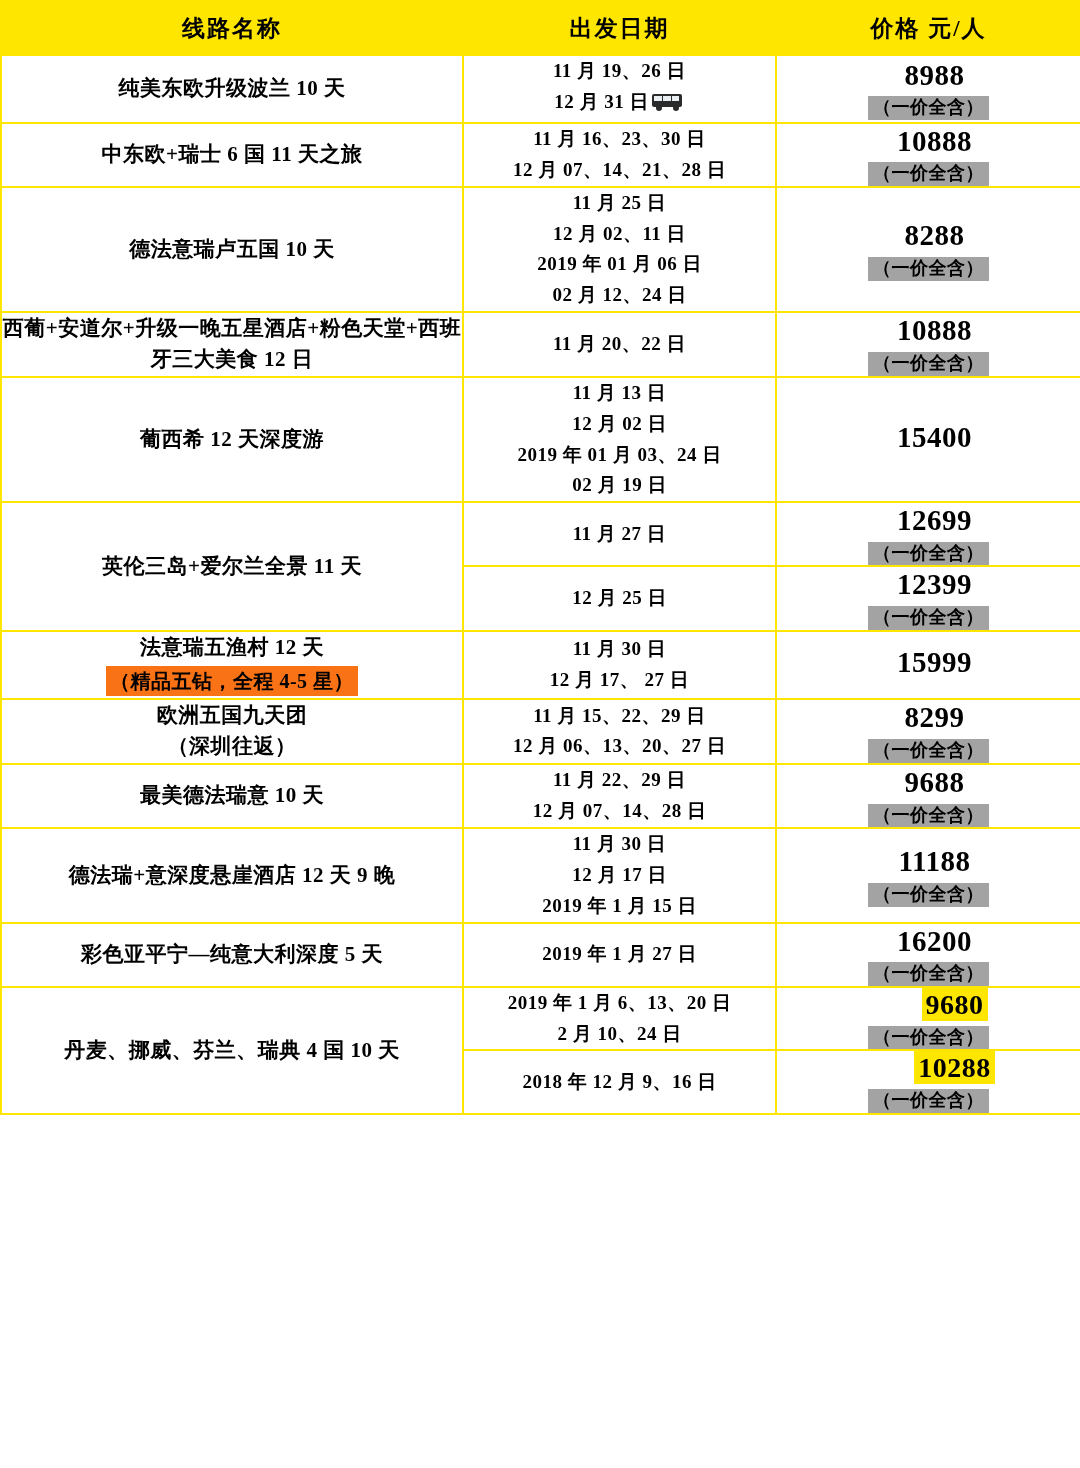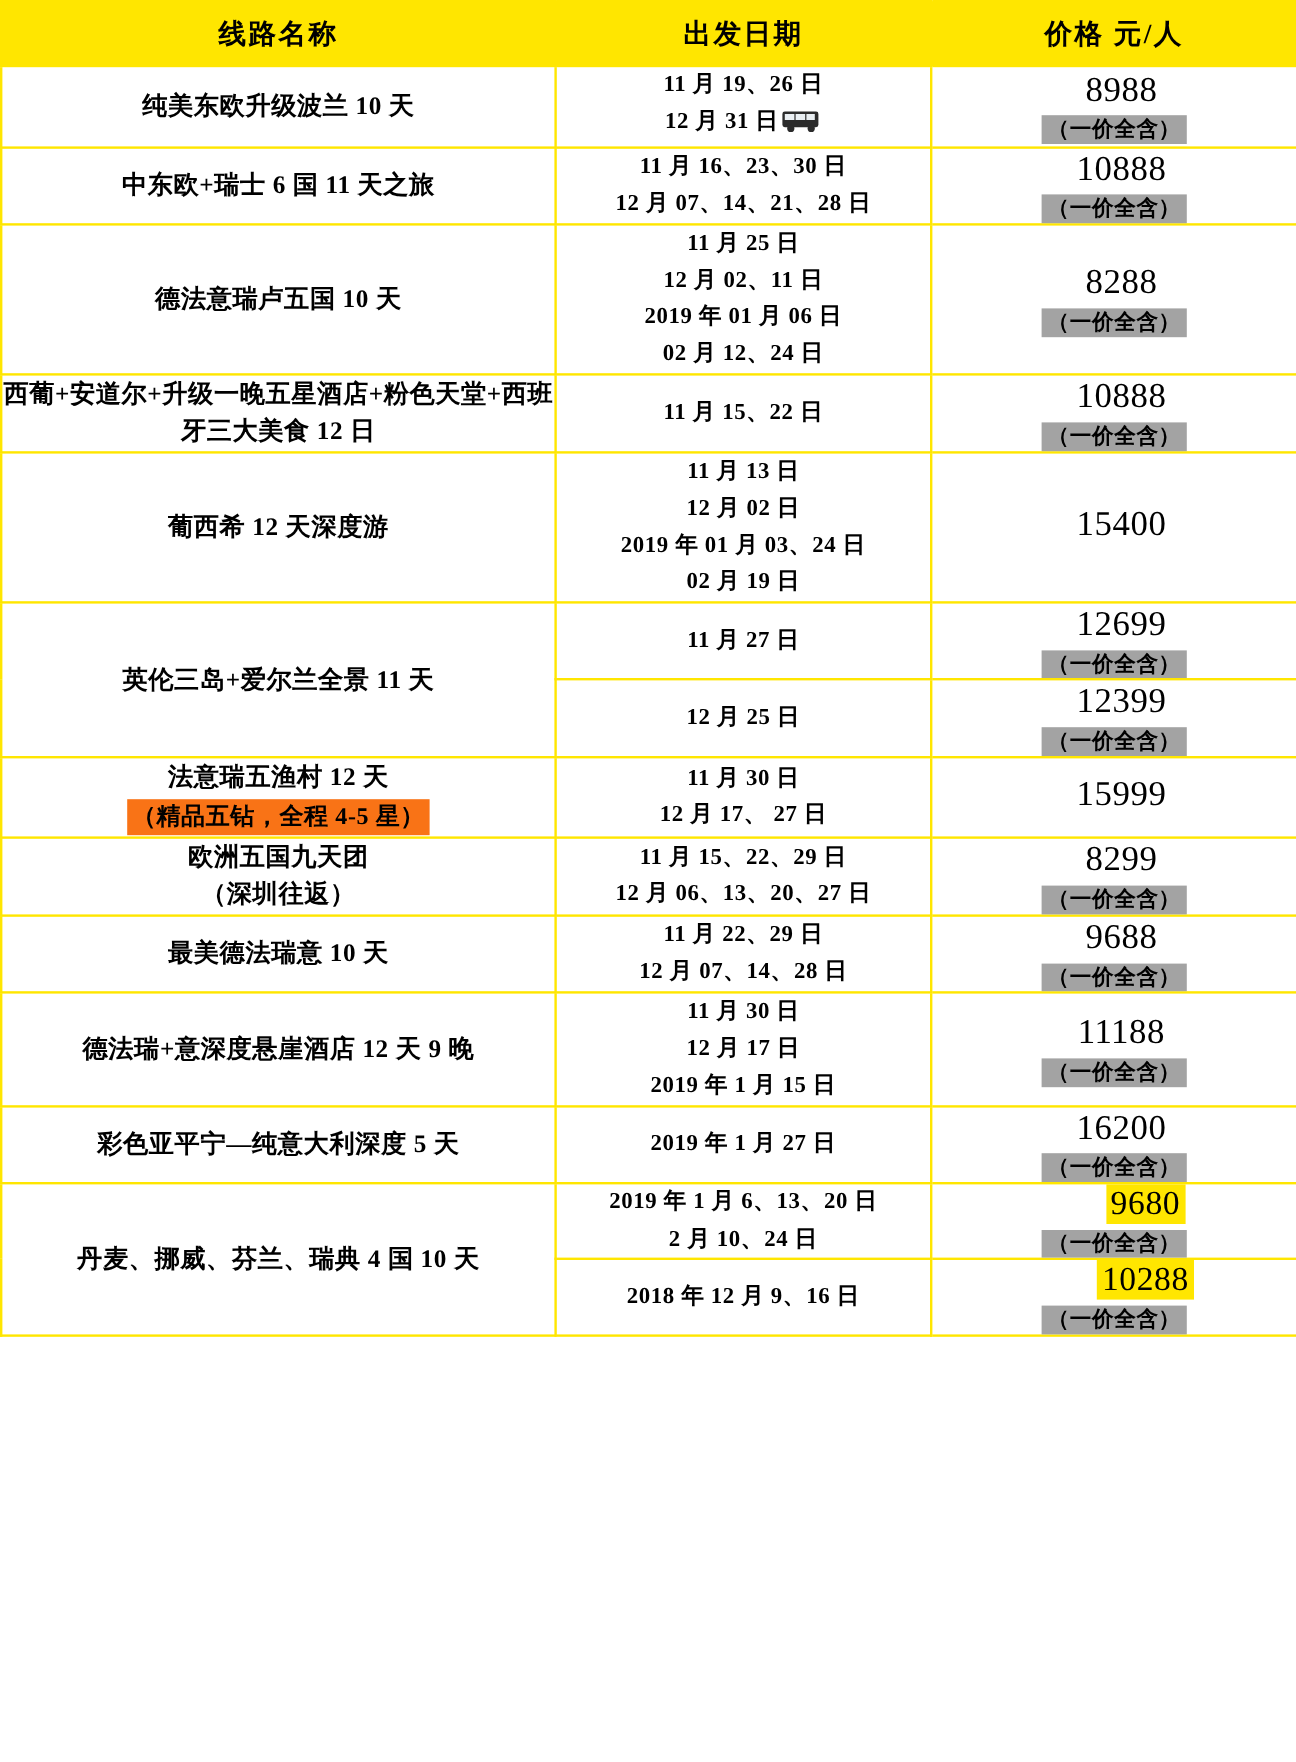--- a/index.html
+++ b/index.html
@@ -55,21 +55,21 @@
     line-height: 1.62;
     padding: 8px 6px;
     letter-spacing: 0.5px;
   }
   .cell-price {
     padding: 6px 6px;
     line-height: 1.2;
   }
   .price-num {
     font-size: 29px;
-    font-weight: normal;
+    font-weight: bold;
     display: block;
     margin-bottom: 4px;
     letter-spacing: 0.5px;
     margin-left: 12px;
   }
   .price-num.small {
     font-size: 28px;
     padding-left: 40px;
   }
   .hl {
@@ -152,21 +152,21 @@
             <span class="line">2019 年 01 月 06 日</span>
             <span class="line">02 月 12、24 日</span>
           </td>
           <td class="cell-price"><span class="price-num">8288</span><span class="allin">（一价全含）</span></td>
         </tr>
         <tr>
           <td class="cell-name" rowspan="1">
             <span class="line">西葡+安道尔+升级一晚五星酒店+粉色天堂+西班牙三大美食  12 日</span>
           </td>
           <td class="cell-date">
-            <span class="line">11 月 15、22 日</span>
+            <span class="line">11 月 20、22 日</span>
           </td>
           <td class="cell-price"><span class="price-num">10888</span><span class="allin">（一价全含）</span></td>
         </tr>
         <tr>
           <td class="cell-name" rowspan="1">
             <span class="line">葡西希 12 天深度游</span>
           </td>
           <td class="cell-date">
             <span class="line">11 月 13 日</span>
             <span class="line">12 月 02 日</span>

